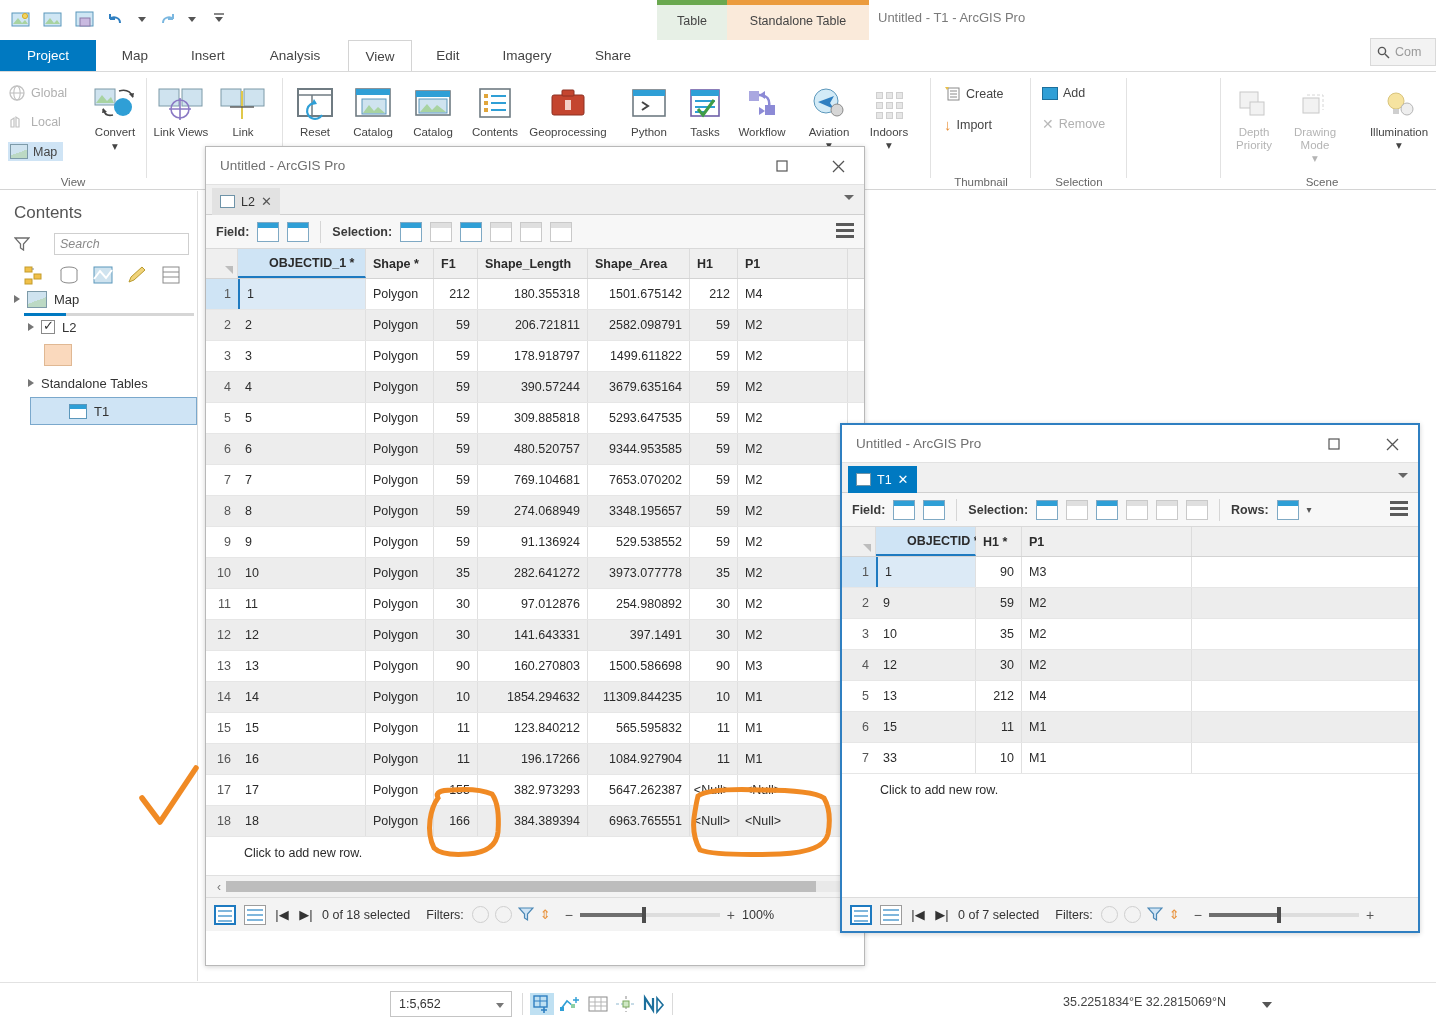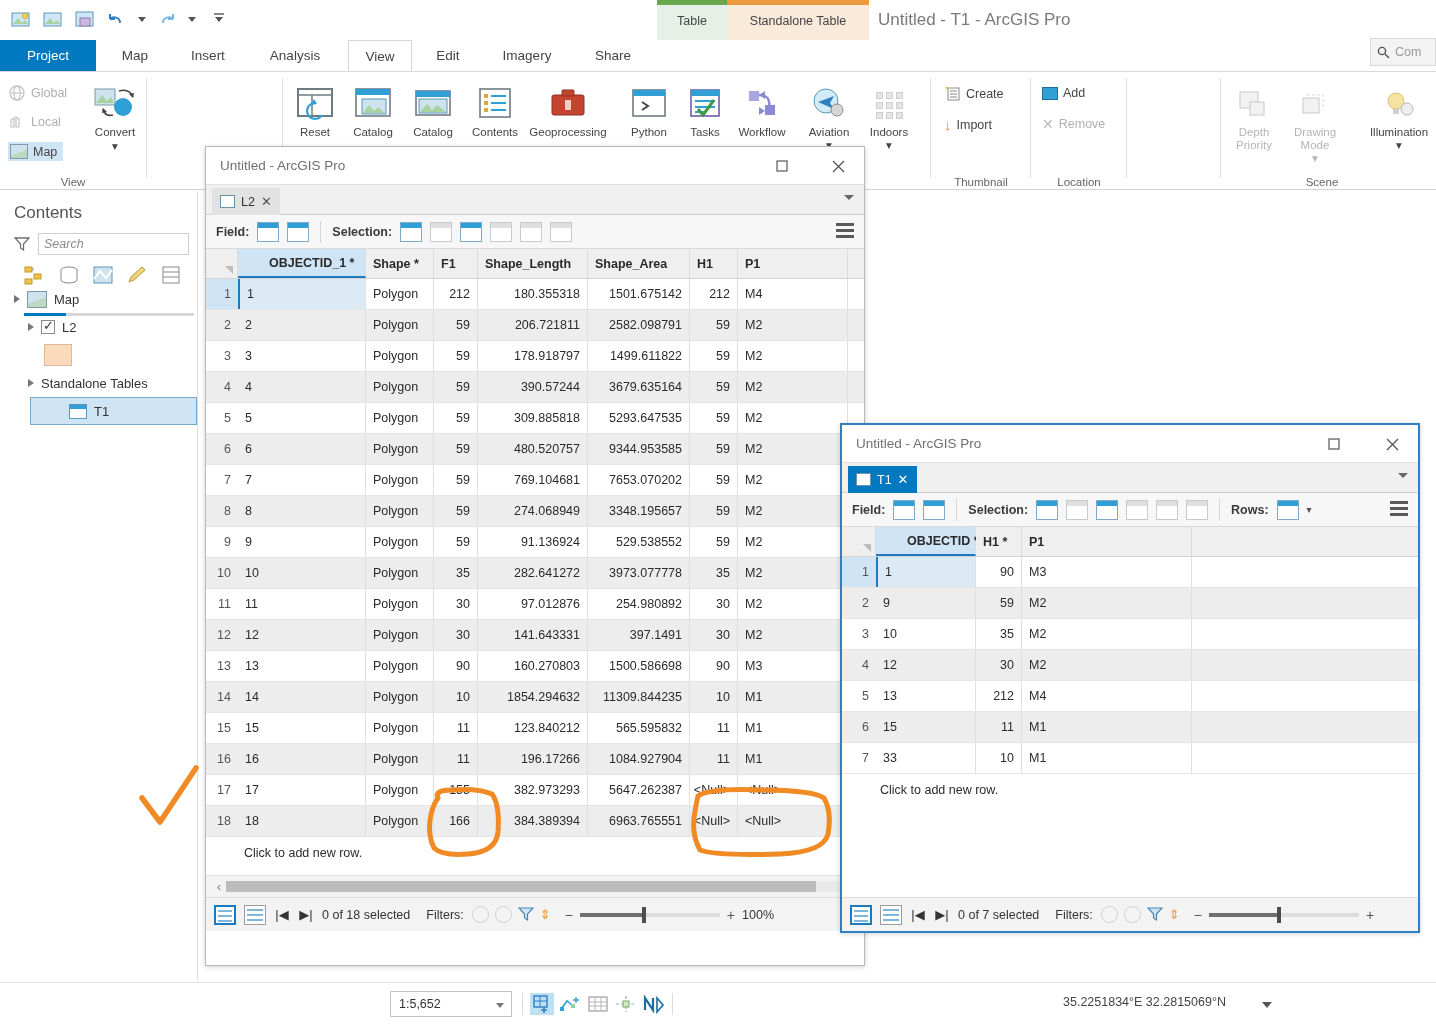--- a/index.html
+++ b/index.html
@@ -23,21 +23,21 @@
   .ctx-group { position: absolute; top: 0; height: 78px; }
   .ctx-bar { height: 5px; width: 100%; }
   .ctx-label { text-align: center; font-size: 12.5px; color: #444; padding-top: 9px; }
   .ctx-sub { text-align: center; font-size: 12.5px; color: #555; padding-top: 22px; }
   .ctx-table { left: 657px; width: 70px; background: #e7f0e6; }
   .ctx-table .ctx-bar { background: #6aa84f; }
   .ctx-standalone { left: 727px; width: 142px; background: #faeada; }
   .ctx-standalone .ctx-bar { background: #eb9b3d; }
   .win-title {
     position: absolute; left: 878px; top: 10px;
-    font-size: 17px; color: #7a7a7a; white-space: nowrap;
+    font-size: 13px; color: #7a7a7a; white-space: nowrap;
   }
 
   
   .tabstrip { position: absolute; left: 0; top: 40px; width: 1436px; height: 32px; background: #ffffff; }
   .tab {
     position: absolute; top: 0; height: 32px; line-height: 32px;
     font-size: 13.5px; color: #444; text-align: center; cursor: default;
   }
   .tab.project { background: #0079c1; color: #ffffff; font-size: 13.5px; }
   .tab.active { background: #ffffff; border: 1px solid #d4d4d4; border-bottom: 1px solid #ffffff; }
@@ -73,21 +73,21 @@
   .g-grid3 i { background: #e6e6e6; border: 1px solid #cfcfcf; display:block; }
   .g-pin { width: 18px; height: 26px; background: #cfcfcf; border-radius: 9px 9px 9px 9px/9px 9px 14px 14px; position: relative; }
   .g-pin:after { content:""; position:absolute; left:5px; top:5px; width:8px; height:8px; border-radius:50%; background:#fff; }
   .g-arrow-down { color: #e8913a; font-size: 15px; font-weight: bold; }
   .g-x { color: #b9b9b9; font-size: 14px; }
   .g-film { width: 16px; height: 13px; background: #2f9fd6; border: 1px solid #1c6f9c; }
 
   
   .contents { position: absolute; left: 0; top: 191px; width: 198px; height: 790px; background: #ffffff; border-right: 1px solid #dedede; }
   .contents-title { font-size: 17px; color: #555; padding: 12px 0 0 14px; }
-  .search-row { display: flex; align-items: center; gap: 8px; padding: 10px 8px 0 14px; }
+  .search-row { display: flex; align-items: center; gap: 24px; padding: 10px 8px 0 14px; }
   .funnel { width: 16px; height: 14px; }
   .search-input {
     flex: 1; height: 22px; border: 1px solid #cfcfcf; background: #fff;
     font-size: 12.5px; color: #8a8a8a; font-style: italic; padding-left: 5px; line-height: 20px;
   }
   .tool-row { display: flex; align-items: center; gap: 12px; padding: 10px 0 0 24px; }
   .tool-ic { width: 22px; height: 20px; }
   .tool-underline { position: absolute; left: 24px; top: 122px; width: 170px; height: 3px; background: #d6d6d6; }
   .tool-underline i { display: block; width: 42px; height: 3px; background: #0079c1; }
   .drawing-order { font-size: 14.5px; font-weight: bold; color: #333; padding: 14px 0 0 20px; }
@@ -304,20 +304,44 @@
               <path d="M12 23 l-1 5 l5 -1 z" fill="#444"></path>
             </svg>
         </span>
         <span>Convert</span>
         <div style="margin-top:1px">▾</div>
       </div>
       <div class="glabel">View</div>
     </div>
     <div class="rsep" style="left:146px"></div>
 
+    <div class="rgroup" style="left:150px; width:130px;">
+      <div class="rbtn" style="left:0; top:12px;">
+        <span class="ic">
+          <svg width="52" height="40" viewBox="0 0 52 40">
+              <rect x="4" y="4" width="20" height="17" fill="#cfe3ef" stroke="#7d9aa8"></rect>
+              <rect x="27" y="4" width="20" height="17" fill="#cfe3ef" stroke="#7d9aa8"></rect>
+              <circle cx="25" cy="24" r="9" fill="none" stroke="#8a79c4" stroke-width="1.6"></circle>
+              <path d="M25 13 V35 M14 24 H36" stroke="#8a79c4" stroke-width="1.6"></path>
+            </svg>
+        </span>
+        <span>Link Views</span>
+      </div>
+      <div class="rbtn" style="left:62px; top:12px;">
+        <span class="ic">
+          <svg width="52" height="40" viewBox="0 0 52 40">
+              <rect x="4" y="4" width="20" height="17" fill="#cfe3ef" stroke="#7d9aa8"></rect>
+              <rect x="27" y="4" width="20" height="17" fill="#cfe3ef" stroke="#7d9aa8"></rect>
+              <path d="M25 6 V34" stroke="#e0c84a" stroke-width="2"></path>
+              <path d="M13 22 H37" stroke="#555" stroke-width="1.4"></path>
+            </svg>
+        </span>
+        <span>Link</span>
+      </div>
+    </div>
     <div class="rsep" style="left:282px"></div>
 
     <div class="rgroup" style="left:284px; width:642px;">
       <div class="rbtn" style="left:0; top:12px;">
         <span class="ic">
           <svg width="42" height="40" viewBox="0 0 42 40">
               <rect x="4" y="4" width="34" height="27" fill="#fff" stroke="#6f7b82" stroke-width="2"></rect>
               <path d="M4 10 H38" stroke="#6f7b82" stroke-width="1.5"></path>
               <path d="M18 10 V31" stroke="#6f7b82" stroke-width="1.5"></path>
               <path d="M28 30 a8 8 0 1 1 -6 -12" stroke="#2f9fd6" stroke-width="2.2" fill="none"></path>
@@ -453,21 +477,21 @@
 
     <div class="rgroup" style="left:1032px; width:94px;">
       <div class="rsmall" style="left:10px; top:14px;">
         <span class="g-film"></span>
         <span>Add</span>
       </div>
       <div class="rsmall dis" style="left:10px; top:44px;">
         <span class="g-x">✕</span>
         <span>Remove</span>
       </div>
-      <div class="glabel">Location</div>
+      <div class="glabel">Selection</div>
     </div>
     <div class="rsep" style="left:1126px"></div>
 
     <div class="rsep" style="left:1220px"></div>
 
     <div class="rgroup" style="left:1222px; width:214px;">
       <div class="rbtn dis" style="left:4px; top:12px; width:56px;">
         <span class="ic">
           <svg width="34" height="32" viewBox="0 0 34 32">
               <rect x="3" y="3" width="18" height="16" fill="#f2f2f2" stroke="#c8c8c8"></rect>

